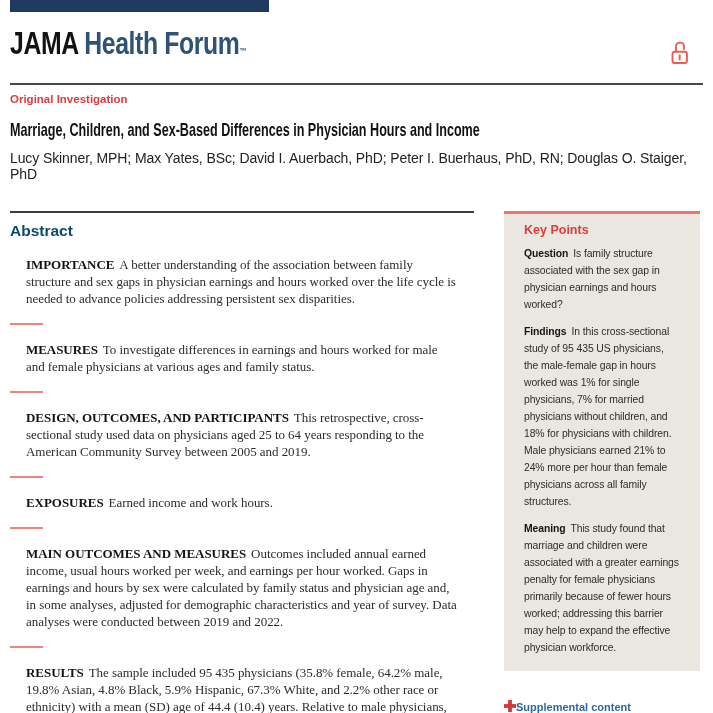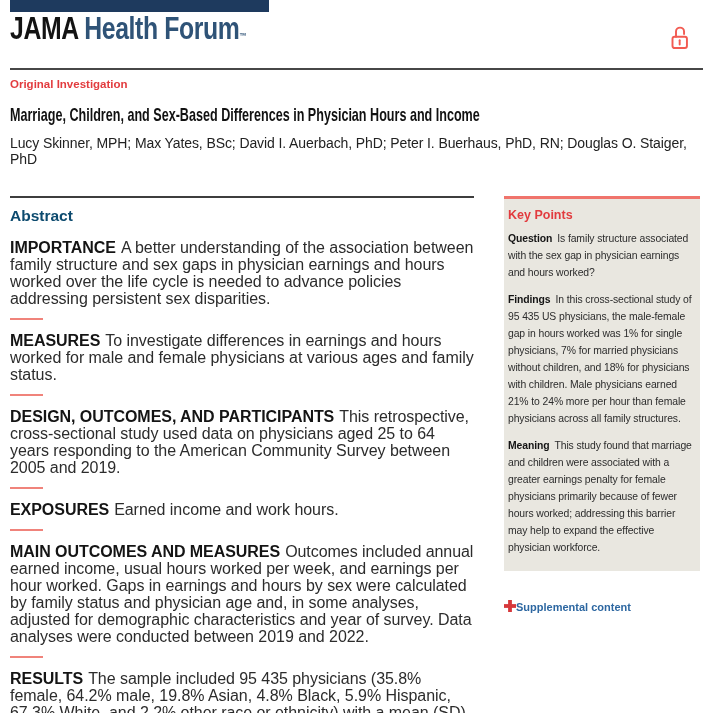--- a/index.html
+++ b/index.html
@@ -9,21 +9,21 @@
     background: #ffffff;
     font-family: "Liberation Sans", sans-serif;
     color: #2c2c2c;
     -webkit-font-smoothing: antialiased;
   }
 
   .topbar { height: 12px; width: 259px; margin-left: 10px; background: #1e3a5e; }
 
   .masthead {
     display: flex; justify-content: space-between; align-items: flex-start;
-    padding: 0 23px 0 10px; margin-top: 0; height: 44px;
+    padding: 0 23px 0 10px; margin-top: 15px; height: 44px;
   }
   .logo {
     font-size: 31px; font-weight: bold; line-height: 34px; white-space: nowrap;
     transform: scaleX(0.80); transform-origin: 0 50%;
     letter-spacing: -0.5px; cursor: pointer;
   }
   .logo .jama { color: #131313; }
   .logo .suffix { color: #2f5377; margin-left: 7px; }
   .logo .tm { color: #2f5377; font-size: 9px; font-weight: bold; vertical-align: baseline; }
   .lock { margin-top: 12px; }
@@ -36,27 +36,27 @@
     white-space: nowrap; transform: scaleX(0.68); transform-origin: 0 50%;
   }
   .authors { margin: 8px 0 0 10px; font-size: 14px; color: #222; letter-spacing: -0.1px; }
 
   .main { display: flex; margin: 29px 13px 0 10px; gap: 30px; }
   .left { width: 464px; flex: none; }
   .right { width: 196px; flex: none; }
 
   .abs-rule { border: none; border-top: 2px solid #3d3d3d; margin: 0 0 9px; }
   .abs-heading { font-size: 15.5px; font-weight: bold; color: #0c4a6e; margin: 0 0 14px; }
-  .sec { font-size: 16px; line-height: 17px; margin: 0; color: #2c2c2c; letter-spacing: -0.05px; }
+  .sec { font-size: 13px; line-height: 17px; margin: 16px; color: #2c2c2c; letter-spacing: -0.05px; font-family: Liberation Serif, serif; }
   .sec .lbl { font-weight: bold; color: #141414; margin-right: 5px; }
   .sdiv { width: 33px; border: none; border-top: 2px solid #f0837b; margin: 11px 0 12px; }
 
   .keypoints {
     background: #e9e7e0; border-top: 3px solid #f0746c;
-    padding: 9px 4px 11px; width: 196px;
+    padding: 9px 20px 11px; width: 196px;
   }
   .kp-heading { font-size: 12.5px; font-weight: bold; color: #e23b3e; margin: 0 0 8px; }
   .kp-item { font-size: 10.4px; line-height: 17px; margin: 0 0 10px; color: #2c2c2c; letter-spacing: -0.1px; }
   .kp-item:last-child { margin-bottom: 4px; }
   .kp-item .lbl { font-weight: bold; color: #141414; margin-right: 5px; }
 
   .supp { margin-top: 27px; display: flex; align-items: center; cursor: pointer; }
   .supp-text { color: #2d67a1; font-weight: bold; font-size: 11px; }
   .affil { font-size: 9.6px; line-height: 15px; margin: 14px 0 0; color: #1f1f1f; }
 </style>

